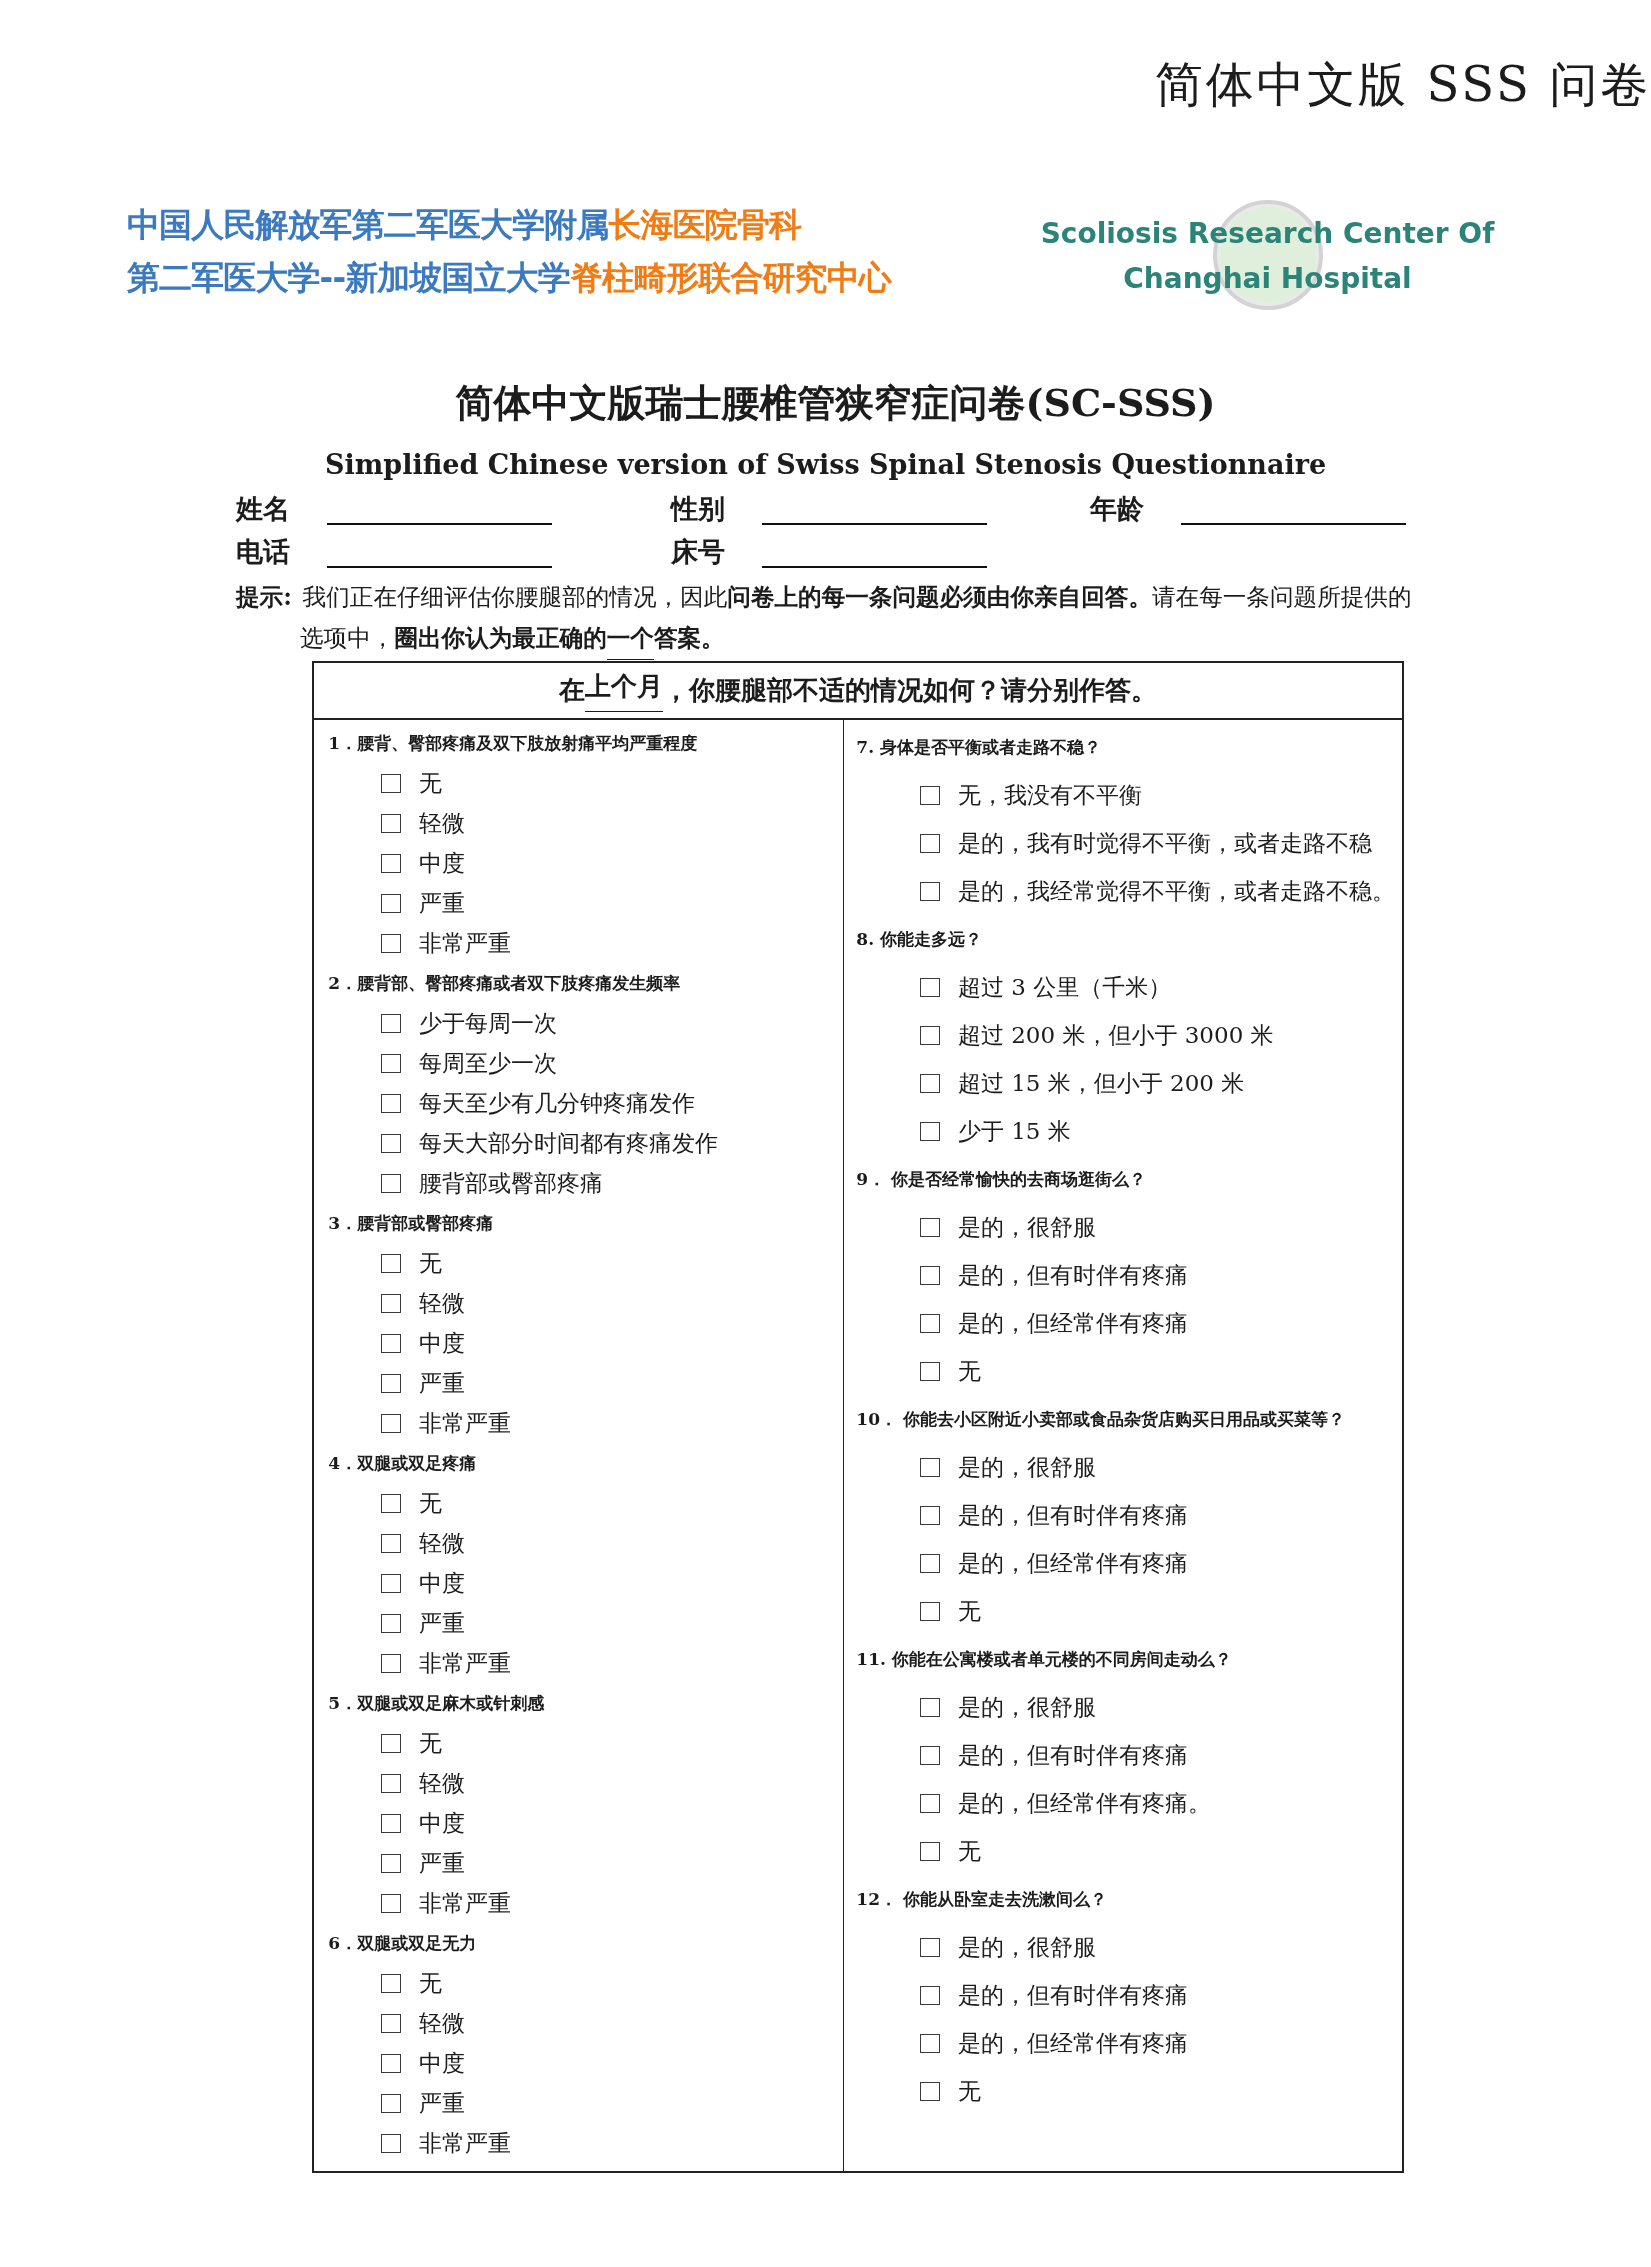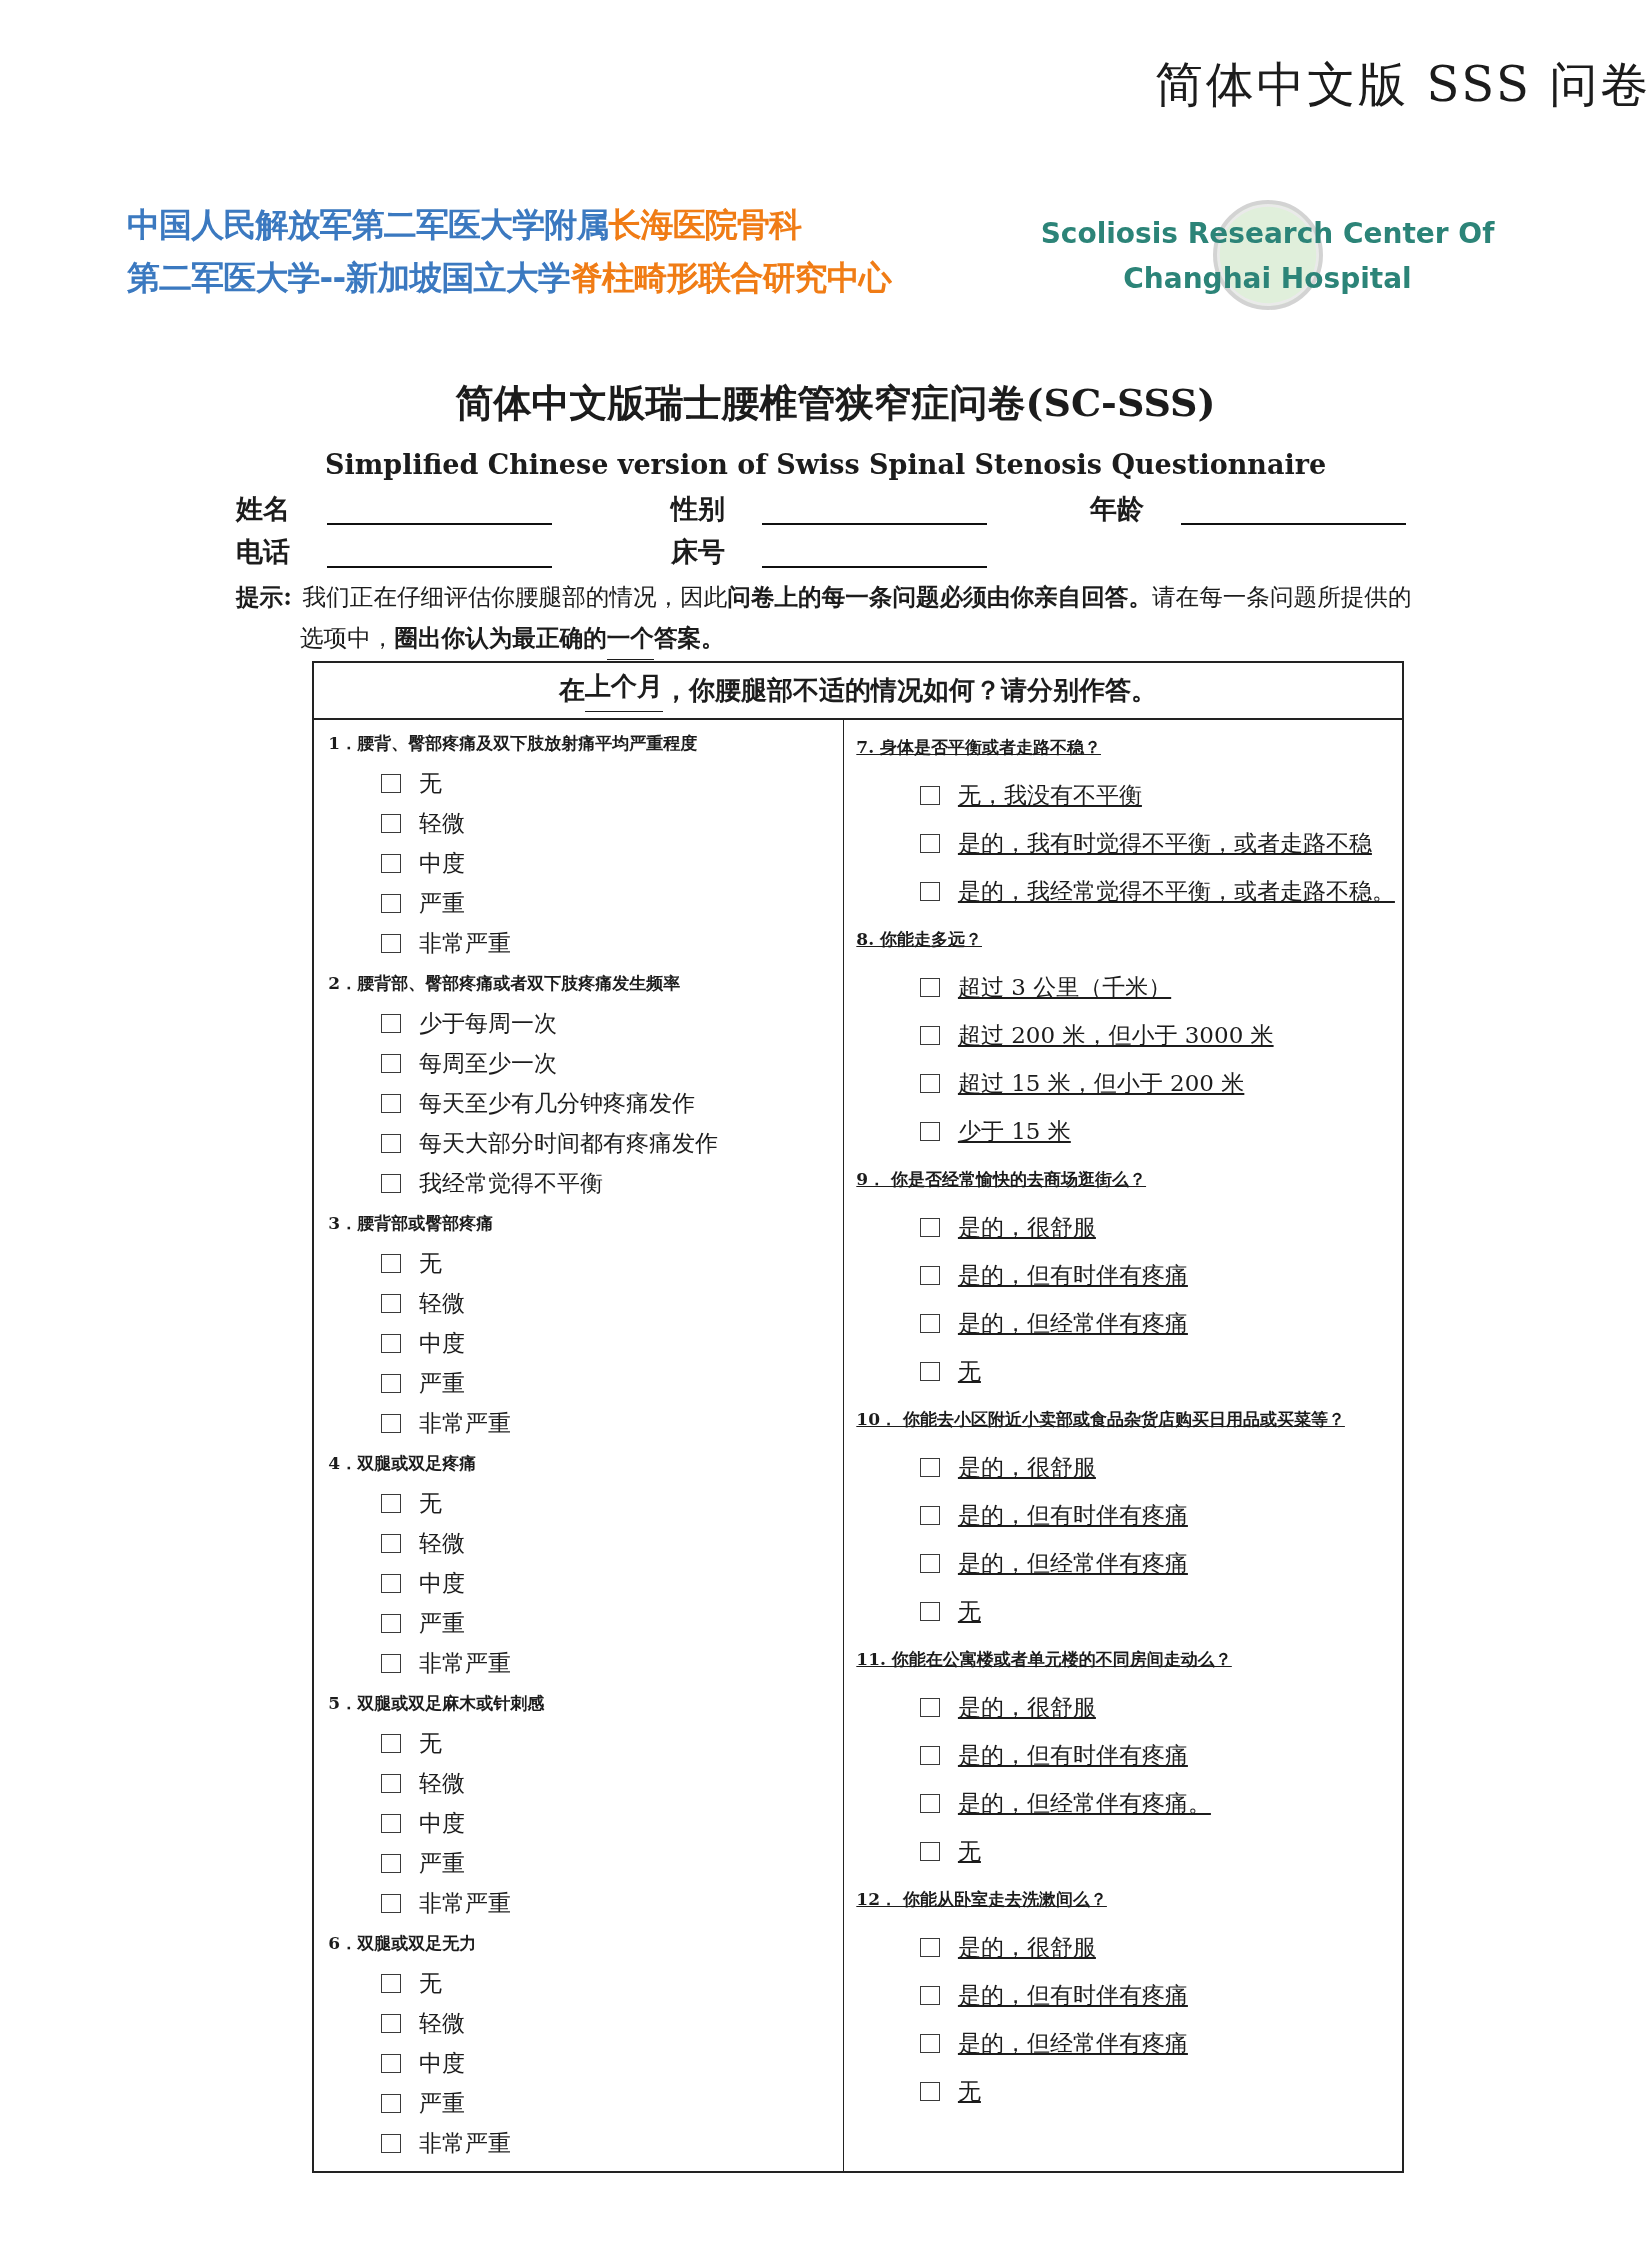--- a/index.html
+++ b/index.html
@@ -82,21 +82,21 @@
     border:2.7px solid var(--line,#222222); background:#fff;
   }
   .survey-header {
     height:57px; border-bottom:2.7px solid var(--line,#222222);
     display:flex; align-items:center; justify-content:center;
     font-size:26px; font-weight:bold; white-space:nowrap;
   }
   .survey-cols { display:flex; height:calc(100% - 57px); }
   .col { padding:3.6px 7.1px 0 14.3px; }
   .col-left  { width:546px; border-right:1.8px solid var(--line,#222222); }
-  .col-right { flex:1; padding-left:12.5px;text-decoration:underline; }
+  .col-right { flex:1; padding-left:12.5px; }
 
   .q-label {
     font-weight:bold; font-size:17px;
   }
   .col-left  .q-label { min-height:40px; display:flex; align-items:center; }
   .col-right .q-label { line-height:46px; min-height:48px; padding-top:0.9px; }
 
   .opt { display:flex; align-items:center; }
   .col-left  .opt { height:40px; padding-left:53px; }
   .col-right .opt { height:48px; padding-left:64px; }
@@ -201,21 +201,21 @@
           <div class="opt">
             <span class="cb"></span>
             <span class="opt-label">每天至少有几分钟疼痛发作</span>
           </div>
           <div class="opt">
             <span class="cb"></span>
             <span class="opt-label">每天大部分时间都有疼痛发作</span>
           </div>
           <div class="opt">
             <span class="cb"></span>
-            <span class="opt-label">我经常觉得不平衡</span>
+            <span class="opt-label">腰背部或臀部疼痛</span>
           </div>
         </div>
         <div class="q">
           <div class="q-label">3．腰背部或臀部疼痛</div>
           <div class="opt">
             <span class="cb"></span>
             <span class="opt-label">无</span>
           </div>
           <div class="opt">
             <span class="cb"></span>

